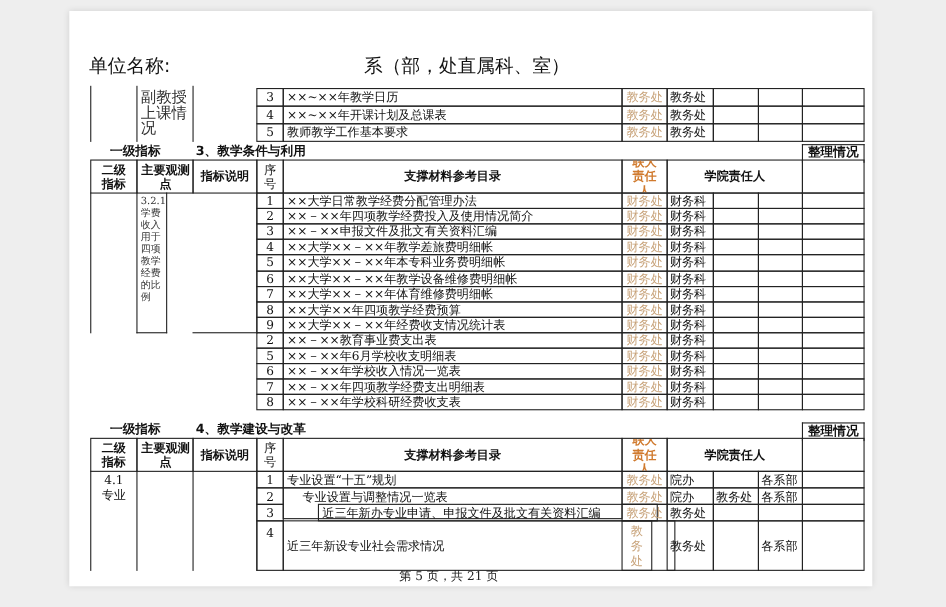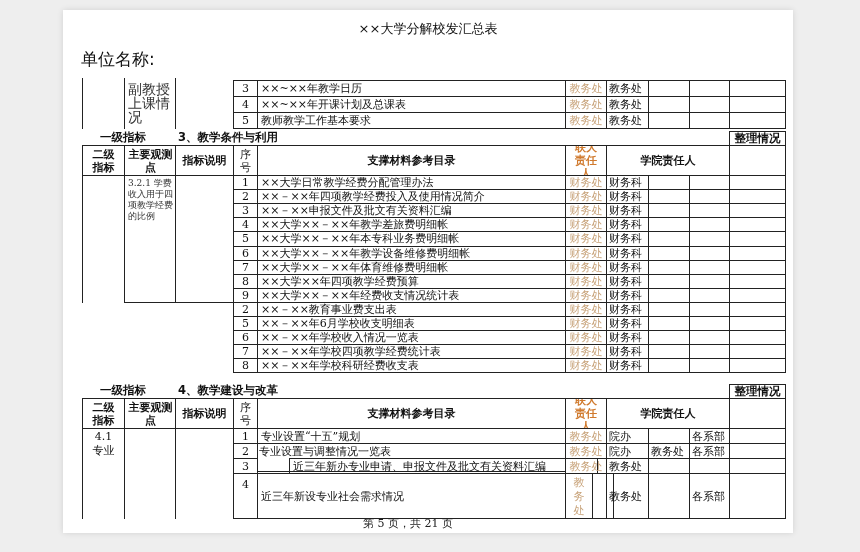--- a/index.html
+++ b/index.html
@@ -18,22 +18,22 @@
   .orange-h { color:#d07a2e; }
   .center { text-align:center; }
   .section { font-weight:bold; font-size:11.5px; font-family:"DejaVu Sans","Liberation Sans",sans-serif; }
   .small { font-size:9px; line-height:11px; color:#333; white-space:normal; }
   .footer { font-size:11px; color:#222; }
 </style>
 </head>
 <body>
 
 <div class="page" id="page">
-  <div class="abs title">××大学分解校发汇总表</div>
   <div class="abs unit-label">单位名称:</div>
+  <div class="abs unit-value">系（部，处直属科、室）</div>
   <div id="grid">
       <div class="cell " style="left: 19px; top: 68px; width: 1px; height: 51px; border-left: 1px solid rgb(34, 34, 34);"></div>
       <div class="cell small" style="left: 61px; top: 68px; width: 52px; height: 51px; padding: 4px 2px 0px 3px; border-left: 1px solid rgb(34, 34, 34); border-right: 1px solid rgb(34, 34, 34); font-size: 14px; line-height: 14px; white-space: normal;">副教授上课情况</div>
       <div class="cell b center" style="left: 170px; top: 70px; width: 25px; height: 17px; padding: 1px 0px;">3</div>
       <div class="cell b" style="left: 194px; top: 70px; width: 309px; height: 17px; padding: 1px 3px;">××~××年教学日历</div>
       <div class="cell b orange center" style="left: 502px; top: 70px; width: 42px; height: 17px; padding: 1px 0px;">教务处</div>
       <div class="cell b" style="left: 543px; top: 70px; width: 43px; height: 17px; padding: 1px 2px;">教务处</div>
       <div class="cell b" style="left: 585px; top: 70px; width: 42px; height: 17px;"></div>
       <div class="cell b" style="left: 626px; top: 70px; width: 41px; height: 17px;"></div>
       <div class="cell b" style="left: 666px; top: 70px; width: 57px; height: 17px;"></div>
@@ -56,21 +56,21 @@
       <div class="cell b section center" style="left: 666px; top: 121px; width: 57px; height: 17px; border-bottom: none;">整理情况</div>
       <div class="cell b hdr" style="left: 19px; top: 135px; width: 43px; height: 31px; padding: 0px 6px;">二级指标</div>
       <div class="cell b hdr" style="left: 61px; top: 135px; width: 52px; height: 31px; justify-content: flex-start; padding: 0px 2px 0px 3px;">主要观测点</div>
       <div class="cell b hdr" style="left: 112px; top: 135px; width: 59px; height: 31px;">指标说明</div>
       <div class="cell b hdr" style="left: 170px; top: 135px; width: 25px; height: 31px; padding: 0px 5px; font-weight: normal;">序号</div>
       <div class="cell b hdr" style="left: 194px; top: 135px; width: 309px; height: 31px;">支撑材料参考目录</div>
       <div class="cell b hdr orange-h" style="left: 502px; top: 135px; width: 42px; height: 31px; padding: 0px 6px;">联大责任人</div>
       <div class="cell b hdr" style="left: 543px; top: 135px; width: 124px; height: 31px;">学院责任人</div>
       <div class="cell b" style="left: 666px; top: 135px; width: 57px; height: 31px;"></div>
       <div class="cell " style="left: 19px; top: 165px; width: 1px; height: 128px; border-left: 1px solid rgb(34, 34, 34);"></div>
-      <div class="cell small" style="left: 61px; top: 165px; width: 52px; height: 128px; padding: 3px 2px 0px 3px; border-left: 1px solid rgb(34, 34, 34); border-right: 1px solid rgb(34, 34, 34); border-bottom: 1px solid rgb(34, 34, 34);">3.2.1 学费收入用于四项教学经费的比例</div>
+      <div class="cell small" style="left: 61px; top: 165px; width: 28px; height: 128px; padding: 3px 2px 0px 3px; border-left: 1px solid rgb(34, 34, 34); border-right: 1px solid rgb(34, 34, 34); border-bottom: 1px solid rgb(34, 34, 34);">3.2.1 学费收入用于四项教学经费的比例</div>
       <div class="cell " style="left: 112px; top: 165px; width: 59px; height: 128px; border-right: 1px solid rgb(34, 34, 34); border-bottom: 1px solid rgb(34, 34, 34);"></div>
       <div class="cell b center" style="left: 170px; top: 165px; width: 25px; height: 15px;">1</div>
       <div class="cell b" style="left: 194px; top: 165px; width: 309px; height: 15px; padding: 0px 3px;">××大学日常教学经费分配管理办法</div>
       <div class="cell b orange center" style="left: 502px; top: 165px; width: 42px; height: 15px;">财务处</div>
       <div class="cell b" style="left: 543px; top: 165px; width: 43px; height: 15px; padding: 0px 2px;">财务科</div>
       <div class="cell b" style="left: 585px; top: 165px; width: 42px; height: 15px;"></div>
       <div class="cell b" style="left: 626px; top: 165px; width: 41px; height: 15px;"></div>
       <div class="cell b" style="left: 666px; top: 165px; width: 57px; height: 15px;"></div>
       <div class="cell b center" style="left: 170px; top: 179px; width: 25px; height: 15px;">2</div>
       <div class="cell b" style="left: 194px; top: 179px; width: 309px; height: 15px; padding: 0px 3px;">××－××年四项教学经费投入及使用情况简介</div>
@@ -143,21 +143,21 @@
       <div class="cell b" style="left: 626px; top: 306px; width: 41px; height: 15px;"></div>
       <div class="cell b" style="left: 666px; top: 306px; width: 57px; height: 15px;"></div>
       <div class="cell b center" style="left: 170px; top: 320px; width: 25px; height: 15px;">6</div>
       <div class="cell b" style="left: 194px; top: 320px; width: 309px; height: 15px; padding: 0px 3px;">××－××年学校收入情况一览表</div>
       <div class="cell b orange center" style="left: 502px; top: 320px; width: 42px; height: 15px;">财务处</div>
       <div class="cell b" style="left: 543px; top: 320px; width: 43px; height: 15px; padding: 0px 2px;">财务科</div>
       <div class="cell b" style="left: 585px; top: 320px; width: 42px; height: 15px;"></div>
       <div class="cell b" style="left: 626px; top: 320px; width: 41px; height: 15px;"></div>
       <div class="cell b" style="left: 666px; top: 320px; width: 57px; height: 15px;"></div>
       <div class="cell b center" style="left: 170px; top: 334px; width: 25px; height: 15px;">7</div>
-      <div class="cell b" style="left: 194px; top: 334px; width: 309px; height: 15px; padding: 0px 3px;">××－××年学校四项教学经费统计表</div>
+      <div class="cell b" style="left: 194px; top: 334px; width: 309px; height: 15px; padding: 0px 3px;">××－××年四项教学经费支出明细表</div>
       <div class="cell b orange center" style="left: 502px; top: 334px; width: 42px; height: 15px;">财务处</div>
       <div class="cell b" style="left: 543px; top: 334px; width: 43px; height: 15px; padding: 0px 2px;">财务科</div>
       <div class="cell b" style="left: 585px; top: 334px; width: 42px; height: 15px;"></div>
       <div class="cell b" style="left: 626px; top: 334px; width: 41px; height: 15px;"></div>
       <div class="cell b" style="left: 666px; top: 334px; width: 57px; height: 15px;"></div>
       <div class="cell b center" style="left: 170px; top: 348px; width: 25px; height: 15px;">8</div>
       <div class="cell b" style="left: 194px; top: 348px; width: 309px; height: 15px; padding: 0px 3px;">××－××年学校科研经费收支表</div>
       <div class="cell b orange center" style="left: 502px; top: 348px; width: 42px; height: 15px;">财务处</div>
       <div class="cell b" style="left: 543px; top: 348px; width: 43px; height: 15px; padding: 0px 2px;">财务科</div>
       <div class="cell b" style="left: 585px; top: 348px; width: 42px; height: 15px;"></div>
@@ -178,21 +178,21 @@
       <div class="cell " style="left: 61px; top: 418px; width: 52px; height: 91px; border-right: 1px solid rgb(34, 34, 34);"></div>
       <div class="cell " style="left: 112px; top: 418px; width: 59px; height: 91px; border-right: 1px solid rgb(34, 34, 34);"></div>
       <div class="cell b center" style="left: 170px; top: 418px; width: 25px; height: 16px; padding: 1px 0px;">1</div>
       <div class="cell b" style="left: 194px; top: 418px; width: 309px; height: 16px; padding: 1px 3px 0px;">专业设置“十五”规划</div>
       <div class="cell b orange center" style="left: 502px; top: 418px; width: 42px; height: 16px; padding-top: 1px;">教务处</div>
       <div class="cell b" style="left: 543px; top: 418px; width: 43px; height: 16px; padding: 1px 2px 0px;">院办</div>
       <div class="cell b" style="left: 585px; top: 418px; width: 42px; height: 16px; padding: 1px 2px 0px;"></div>
       <div class="cell b" style="left: 626px; top: 418px; width: 41px; height: 16px; padding: 1px 2px 0px;">各系部</div>
       <div class="cell b" style="left: 666px; top: 418px; width: 57px; height: 16px;"></div>
       <div class="cell b center" style="left: 170px; top: 433px; width: 25px; height: 16px; padding: 1px 0px;">2</div>
-      <div class="cell b" style="left: 194px; top: 433px; width: 309px; height: 29px; padding: 1px 1px 0px;">专业设置与调整情况一览表</div>
+      <div class="cell b" style="left: 194px; top: 433px; width: 309px; height: 29px; padding: 1px 17px 0px;">专业设置与调整情况一览表</div>
       <div class="cell b orange center" style="left: 502px; top: 433px; width: 42px; height: 16px; padding-top: 1px;">教务处</div>
       <div class="cell b" style="left: 543px; top: 433px; width: 43px; height: 16px; padding: 1px 2px 0px;">院办</div>
       <div class="cell b" style="left: 585px; top: 433px; width: 42px; height: 16px; padding: 1px 2px 0px;">教务处</div>
       <div class="cell b" style="left: 626px; top: 433px; width: 41px; height: 16px; padding: 1px 2px 0px;">各系部</div>
       <div class="cell b" style="left: 666px; top: 433px; width: 57px; height: 16px;"></div>
       <div class="cell b center" style="left: 170px; top: 448px; width: 25px; height: 16px; padding: 1px 0px;">3</div>
       <div class="cell b" style="left: 194px; top: 448px; width: 309px; height: 16px; padding: 1px 3px 0px; margin-left: 32px;">近三年新办专业申请、申报文件及批文有关资料汇编</div>
       <div class="cell b orange center" style="left: 502px; top: 448px; width: 42px; height: 16px; padding-top: 1px;">教务处</div>
       <div class="cell b" style="left: 543px; top: 448px; width: 43px; height: 16px; padding: 1px 2px 0px;">教务处</div>
       <div class="cell b" style="left: 585px; top: 448px; width: 42px; height: 16px; padding: 1px 2px 0px;"></div>

